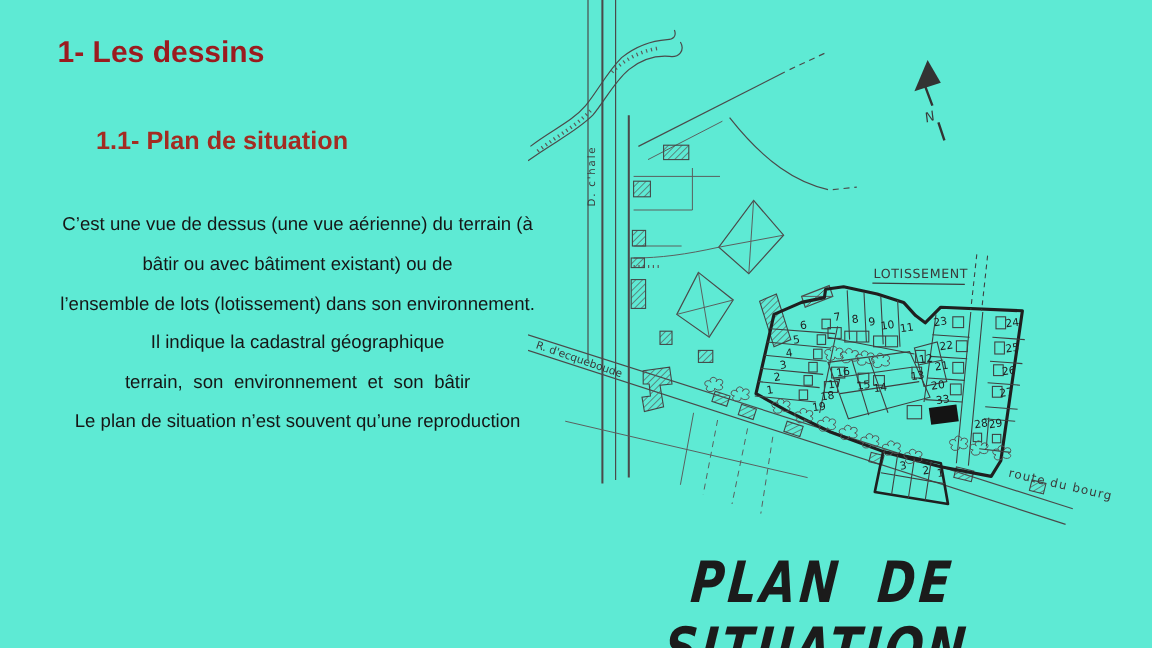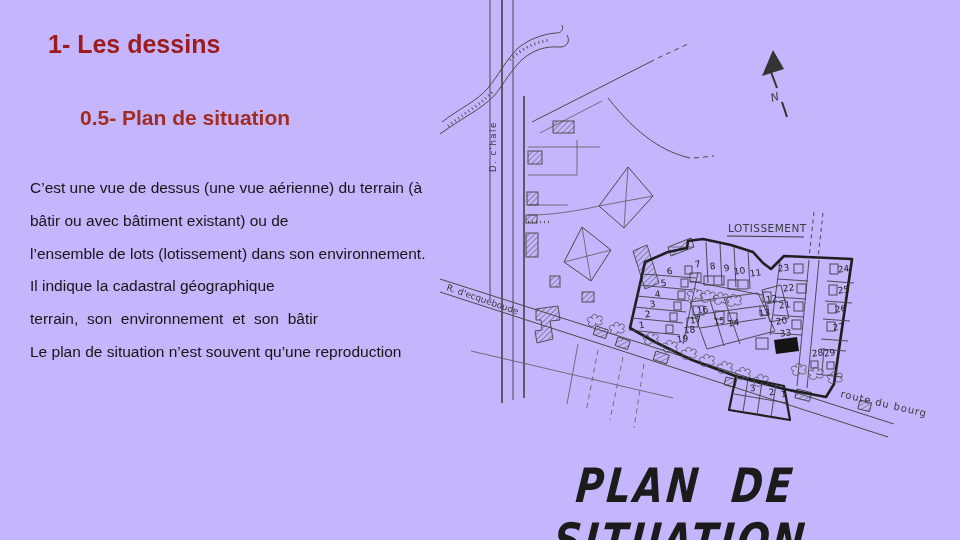--- a/index.html
+++ b/index.html
@@ -1,21 +1,21 @@
 <!DOCTYPE html>
 <html><head>
 <meta charset="utf-8">
 <style>
   html,body{margin:0;padding:0;background:#e8e8e8;}
-  .slide{position:relative;width:960px;height:540px;background:#c4b5fd;overflow:hidden;
+  .slide{position:relative;width:960px;height:540px;background:#5eead4;overflow:hidden;
          font-family:"Liberation Sans",sans-serif;}
   .title{position:absolute;left:48px;top:30px;font-size:25px;font-weight:bold;color:#9b1b1f;}
   .subtitle{position:absolute;left:80px;top:106px;font-size:21px;font-weight:bold;color:#a32c22;}
   .body-text{position:absolute;left:30px;top:172px;width:436px;font-size:15.5px;
-             color:#161616;line-height:32.8px;}
+             color:#161616;line-height:32.8px;text-align:center;}
   .body-text .line{white-space:nowrap;}
   .body-text .line.spread{word-spacing:4.5px;}
   .map-svg{position:absolute;left:440px;top:0;}
   .caption{position:absolute;left:452px;top:458px;width:472px;text-align:center;
            font-family:"DejaVu Sans",sans-serif;font-weight:bold;font-style:italic;
            font-size:38px;letter-spacing:3px;word-spacing:14px;color:#1b1b1b;
            transform:skewX(-5deg) scaleY(1.25);transform-origin:center top;}
   .ink{stroke:#4a4a4a;fill:none;stroke-width:1;}
   .thin{stroke:#5a5a5a;fill:none;stroke-width:0.8;}
   .thick{stroke:#1f1f1f;fill:none;stroke-width:2.6;stroke-linejoin:round;}
@@ -23,21 +23,21 @@
   .hb{fill:url(#h);stroke:#444;stroke-width:0.9;}
   .lotnum{font-family:"DejaVu Sans",sans-serif;font-size:9px;fill:#222;text-anchor:middle;}
   .maplabel{font-family:"DejaVu Sans",sans-serif;fill:#3a3a3a;}
 </style>
 </head>
 <body>
 
 <div class="slide">
 
   <div class="title">1- Les dessins</div>
-  <div class="subtitle">0.5- Plan de situation</div>
+  <div class="subtitle">1.1- Plan de situation</div>
 
   <div class="body-text">
       <div class="line">C’est une vue de dessus (une vue aérienne) du terrain (à</div>
       <div class="line">bâtir ou avec bâtiment existant) ou de</div>
       <div class="line">l’ensemble de lots (lotissement) dans son environnement.</div>
       <div class="line">Il indique la cadastral géographique</div>
       <div class="line spread">terrain, son environnement et son bâtir</div>
       <div class="line">Le plan de situation n’est souvent qu’une reproduction</div>
     </div>
 

